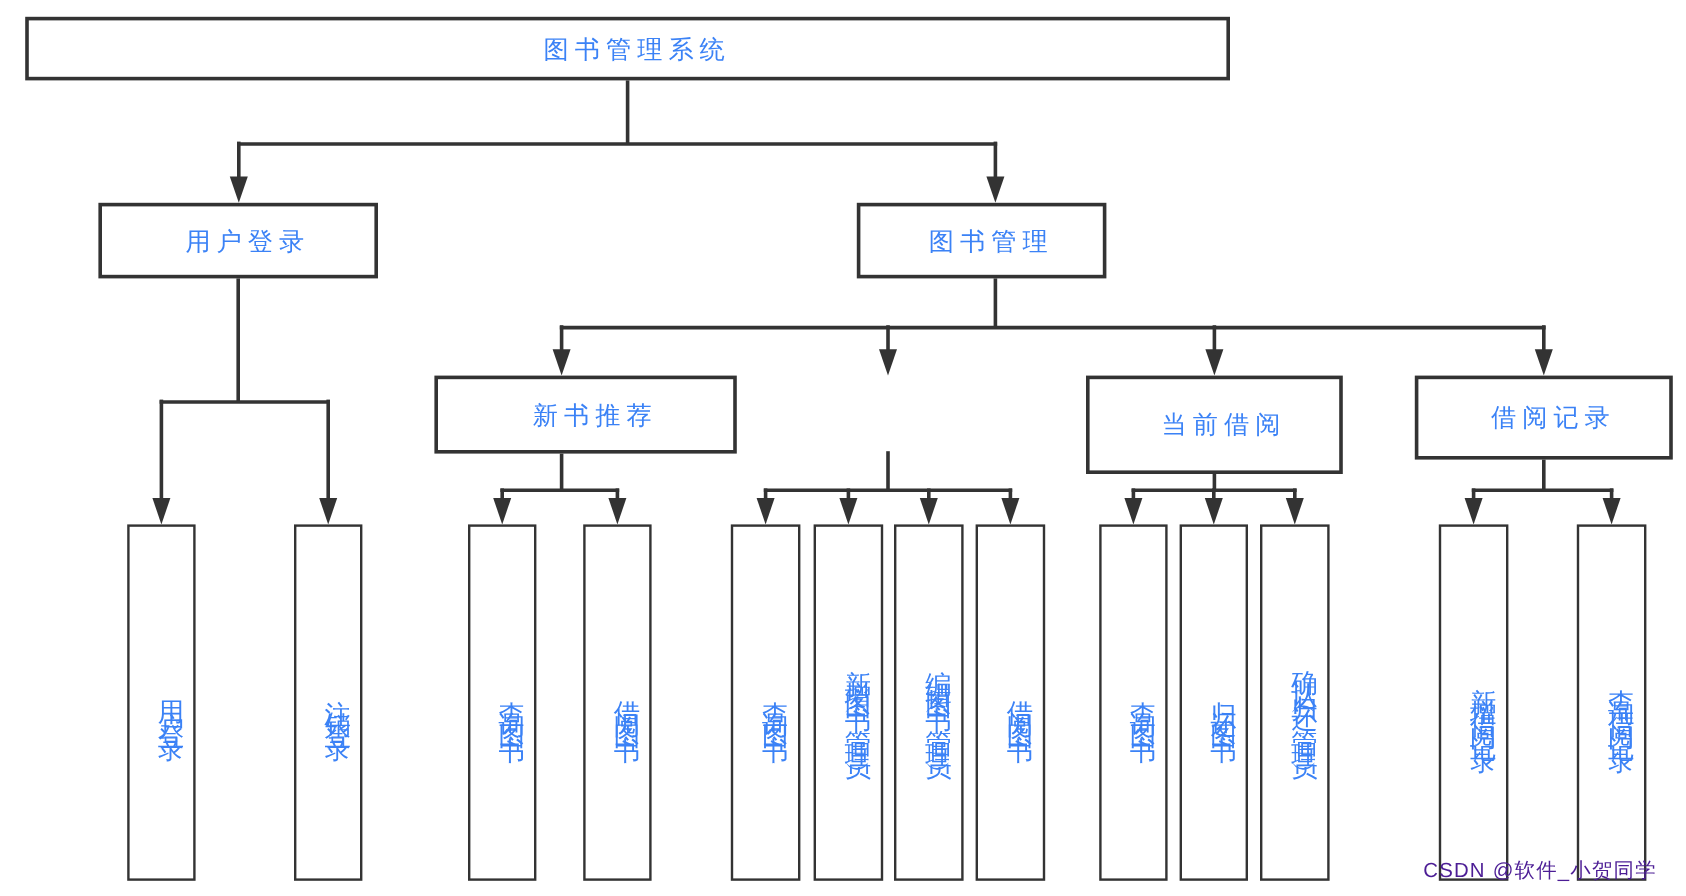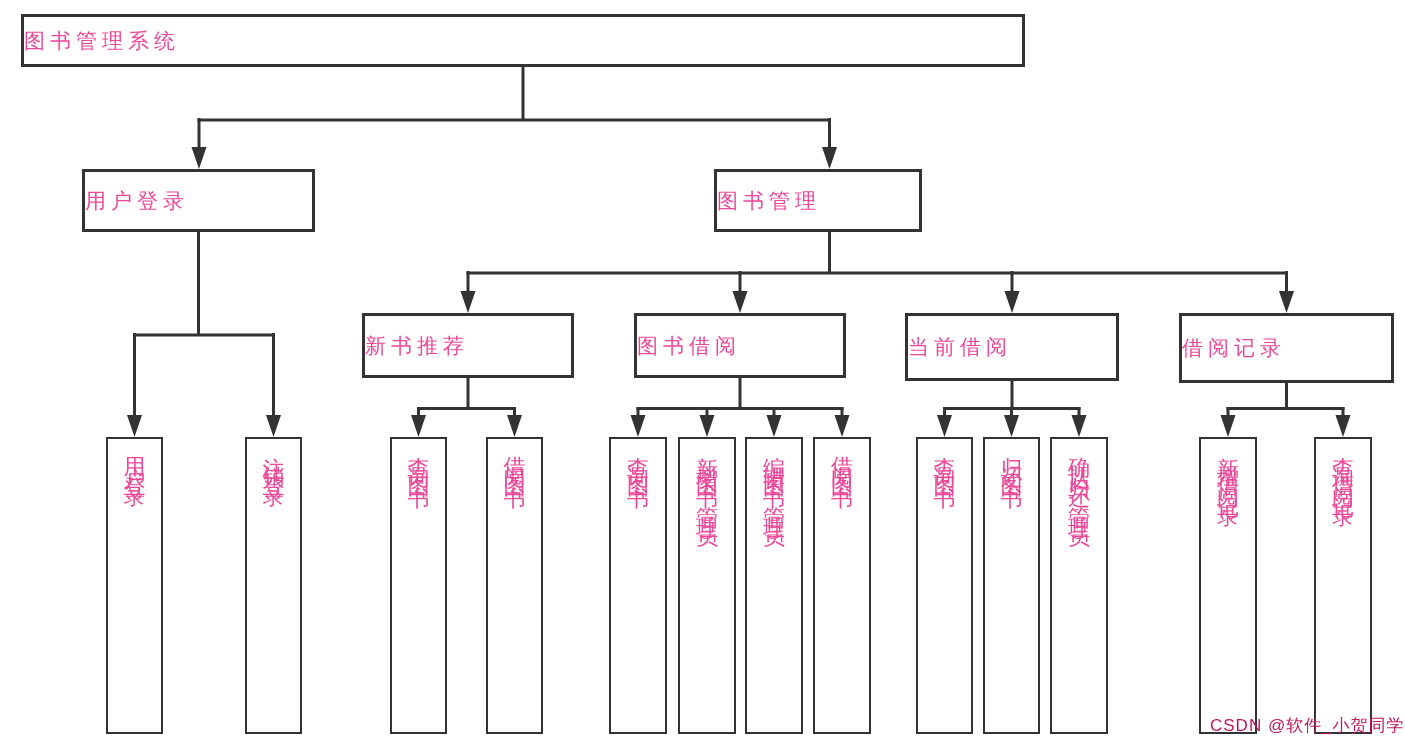--- a/index.html
+++ b/index.html
@@ -20,44 +20,44 @@
     z-index: 1;
   }
   svg.connectors path { stroke: #333333; stroke-width: 3; fill: none; }
   svg.connectors path.branch { stroke-linecap: square; }
   svg.connectors polygon { fill: #333333; stroke: none; }
   .node {
     position: absolute;
     box-sizing: border-box;
     background: #ffffff;
     border: 3px solid #333333;
-    color: #ec4899;
-    display: flex; align-items: center; 
+    color: #3b82f6;
+    display: flex; align-items: center; justify-content: center;
     z-index: 2;
     font-size: 21px;
     letter-spacing: 5px;
     white-space: nowrap;
+    padding-left: 16px;
   }
   .node span { display: block; }
   .leaf {
     border-width: 2.5px;
     writing-mode: vertical-rl;
     text-orientation: mixed;
     font-size: 22px;
     letter-spacing: 10px;
   }
   .watermark {
     position: absolute;
     left: 1186px; top: 714px;
     z-index: 5;
     font-size: 17px;
     letter-spacing: 1px;
-    color: #be185d;
+    color: #4c1d95;
     white-space: nowrap;
-    margin-left: 24px;
   }
 </style>
 </head>
 <body>
 
 <div class="canvas">
 
   <svg class="connectors" viewBox="0 0 1405 747">
 
     <g>
@@ -138,27 +138,24 @@
     <span>图书管理系统</span>
   </div>
 
   <div class="node" style="left:82px;top:169px;width:233px;height:63px;">
     <span>用户登录</span>
   </div>
   <div class="node" style="left:714px;top:169px;width:208px;height:63px;">
     <span>图书管理</span>
   </div>
 
-  <div class="node" style="left:362px;top:313px;width:212px;height:65px;">
+  <div class="node" style="left:362px;top:313px;width:252px;height:65px;">
     <span>新书推荐</span>
   </div>
-  <div class="node" style="left:634px;top:313px;width:212px;height:65px;">
-    <span>图书借阅</span>
-  </div>
-  <div class="node" style="left:905px;top:313px;width:214px;height:68px;">
+  <div class="node" style="left:905px;top:313px;width:214px;height:82px;">
     <span>当前借阅</span>
   </div>
   <div class="node" style="left:1179px;top:313px;width:215px;height:70px;">
     <span>借阅记录</span>
   </div>
 
   <div class="node leaf" style="left:106px;top:437px;width:57px;height:297px;">
     <span>用户登录</span>
   </div>
   <div class="node leaf" style="left:245px;top:437px;width:57px;height:297px;">

